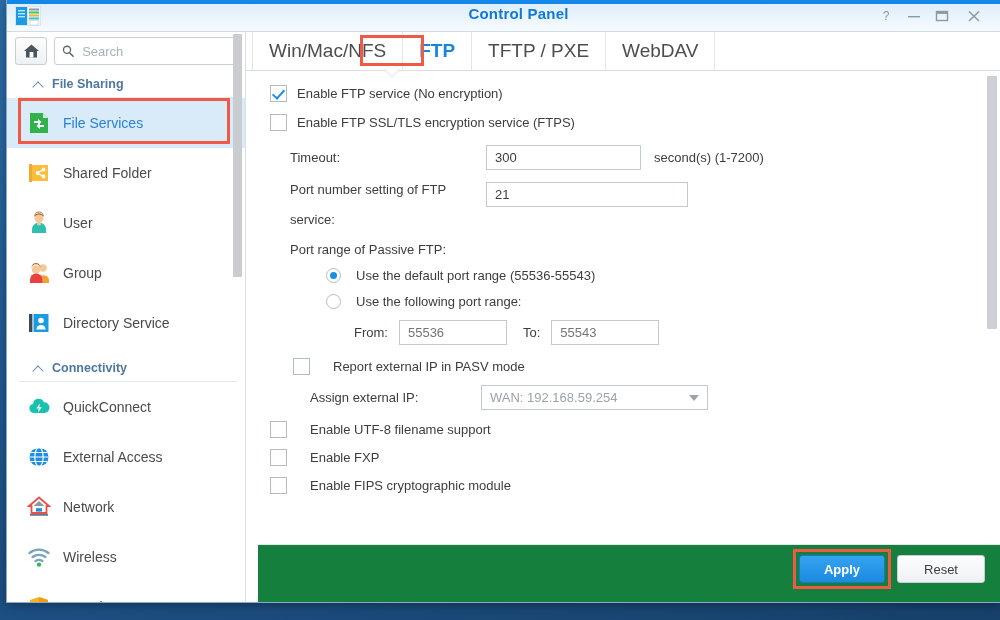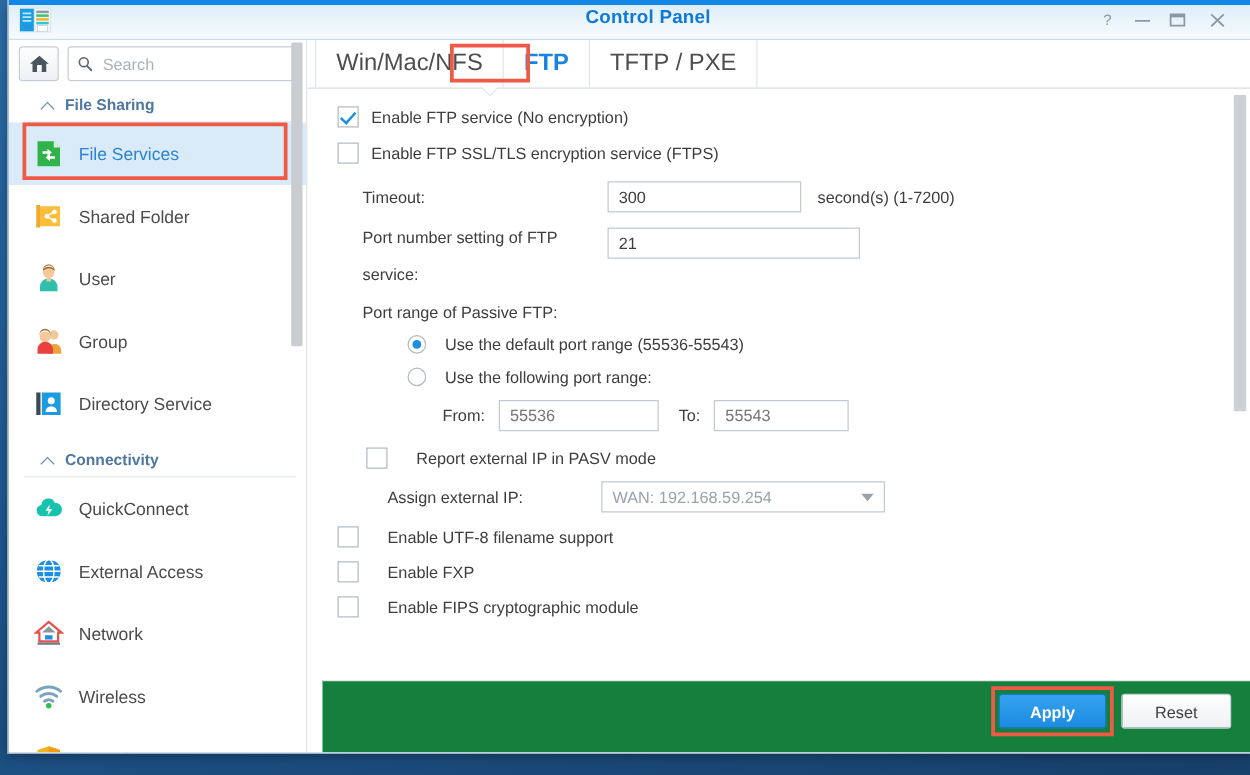--- a/index.html
+++ b/index.html
@@ -536,20 +536,23 @@
       <div id="tabs">
         <div class="tab">
           <span>Win/Mac/NFS</span>
         </div>
         <div class="tab active">
           <span>FTP</span>
         </div>
         <div class="tab">
           <span>TFTP / PXE</span>
         </div>
+        <div class="tab">
+          <span>WebDAV</span>
+        </div>
         <div id="tab-outline"></div>
         <div id="tab-arrow"></div>
       </div>
 
       <div id="panel">
 
 
         <div class="row" style="margin:14px 0 0 6px;">
           <span class="cb checked"></span>
           <span class="cb-label">Enable FTP service (No encryption)</span>
@@ -581,21 +584,21 @@
           <span class="cb-label" style="margin-left:15px;">Use the default port range (55536-55543)</span>
         </div>
 
         <div class="row" style="margin:11px 0 0 62px;">
           <span class="radio"></span>
           <span class="cb-label" style="margin-left:15px;">Use the following port range:</span>
         </div>
 
         <div class="row" style="margin:11px 0 0 90px;">
           <span class="lbl">From:</span>
-          <input class="fld muted" style="width: 128px; margin-left: 11px;" placeholder="55536">
+          <input class="fld muted" style="width: 108px; margin-left: 11px;" placeholder="55536">
           <span class="lbl" style="margin-left:16px;">To:</span>
           <input class="fld muted" style="width: 108px; margin-left: 11px;" placeholder="55543">
         </div>
 
         <div class="row" style="margin:13px 0 0 6px;padding-left:23px;">
           <span class="cb"></span>
           <span class="cb-label" style="margin-left:23px;">Report external IP in PASV mode</span>
         </div>
 
         <div class="row" style="margin:10px 0 0 46px;">

